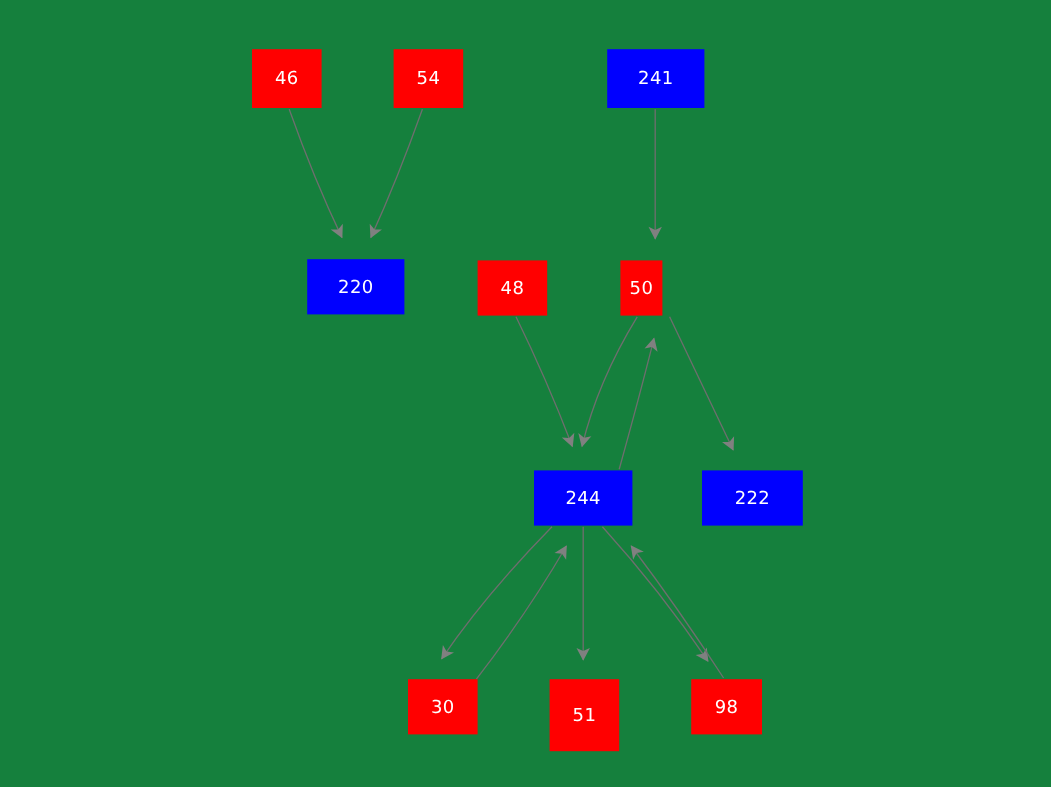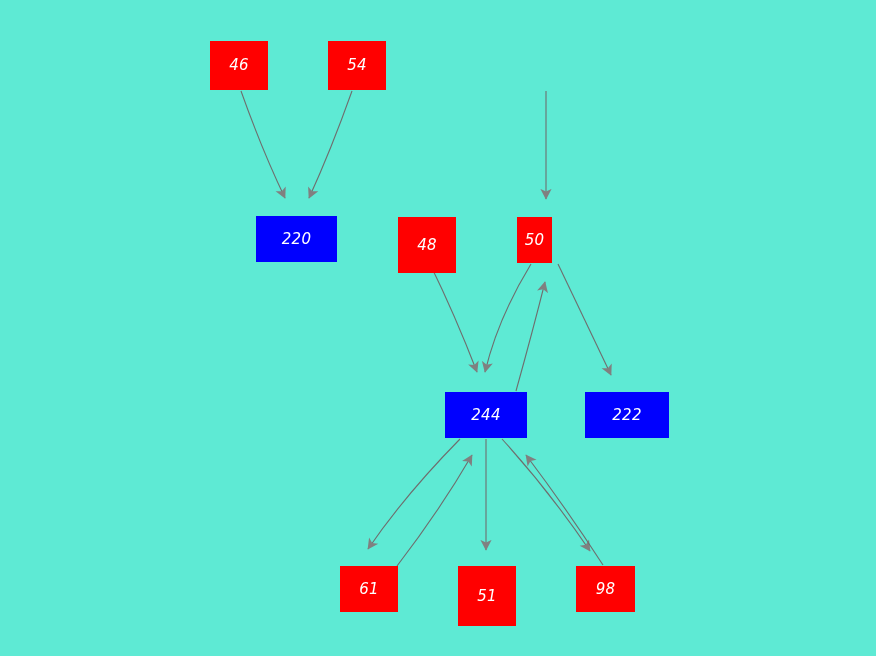--- a/index.html
+++ b/index.html
@@ -36,21 +36,21 @@
     line-height: 1;
     user-select: none;
   }
   .node-label {
     display: block;
   }
 </style>
 </head>
 <body>
 
-<div id="canvas" style="background: #5eead4; font-style: italic;">
+<div id="canvas" style="background: #15803d;">
 
   <svg id="edge-layer" viewBox="0 0 876 656" width="876" height="656" xmlns="http://www.w3.org/2000/svg">
     <defs>
       <marker id="ah" viewBox="0 0 12 12" refX="10.5" refY="6" markerWidth="12" markerHeight="12" orient="auto-start-reverse" markerUnits="userSpaceOnUse">
         <path d="M 0.4 0.4 L 11.2 6 L 0.4 11.6 L 3.1 6 Z" fill="#808080"></path>
       </marker>
     </defs>
 
     <g fill="none" stroke="#6e6e6e" stroke-width="1.1" marker-end="url(#ah)">
       <path d="M 241 91 Q 262 150 285 198"></path>
@@ -67,37 +67,40 @@
       <path d="M 603 565 Q 566 508 526 455"></path>
     </g>
   </svg>
 
   <div class="graph-node" style="left: 210px; top: 41px; width: 58px; height: 49px; background: rgb(255, 0, 0); color: rgb(255, 255, 255);">
     <span class="node-label">46</span>
   </div>
   <div class="graph-node" style="left: 328px; top: 41px; width: 58px; height: 49px; background: rgb(255, 0, 0); color: rgb(255, 255, 255); align-items: center;">
     <span class="node-label">54</span>
   </div>
+  <div class="graph-node" style="left: 506px; top: 41px; width: 81px; height: 49px; background: rgb(0, 0, 255); color: rgb(255, 255, 255);">
+    <span class="node-label">241</span>
+  </div>
   <div class="graph-node" style="left: 256px; top: 216px; width: 81px; height: 46px; background: rgb(0, 0, 255); color: rgb(255, 255, 255);">
     <span class="node-label">220</span>
   </div>
-  <div class="graph-node" style="left: 398px; top: 217px; width: 58px; height: 56px; background: rgb(255, 0, 0); color: rgb(255, 255, 255);">
+  <div class="graph-node" style="left: 398px; top: 217px; width: 58px; height: 46px; background: rgb(255, 0, 0); color: rgb(255, 255, 255);">
     <span class="node-label">48</span>
   </div>
   <div class="graph-node" style="left: 517px; top: 217px; width: 35px; height: 46px; background: rgb(255, 0, 0); color: rgb(255, 255, 255);">
     <span class="node-label">50</span>
   </div>
   <div class="graph-node" style="left: 445px; top: 392px; width: 82px; height: 46px; background: rgb(0, 0, 255); color: rgb(255, 255, 255); text-align: right;">
     <span class="node-label">244</span>
   </div>
   <div class="graph-node" style="left: 585px; top: 392px; width: 84px; height: 46px; background: rgb(0, 0, 255); color: rgb(255, 255, 255);">
     <span class="node-label">222</span>
   </div>
   <div class="graph-node" style="left: 340px; top: 566px; width: 58px; height: 46px; background: rgb(255, 0, 0); color: rgb(255, 255, 255);">
-    <span class="node-label">61</span>
+    <span class="node-label">30</span>
   </div>
   <div class="graph-node" style="left: 458px; top: 566px; width: 58px; height: 60px; background: rgb(255, 0, 0); color: rgb(255, 255, 255);">
     <span class="node-label">51</span>
   </div>
   <div class="graph-node" style="left: 576px; top: 566px; width: 59px; height: 46px; background: rgb(255, 0, 0); color: rgb(255, 255, 255);">
     <span class="node-label">98</span>
   </div>
 
 </div>
 

